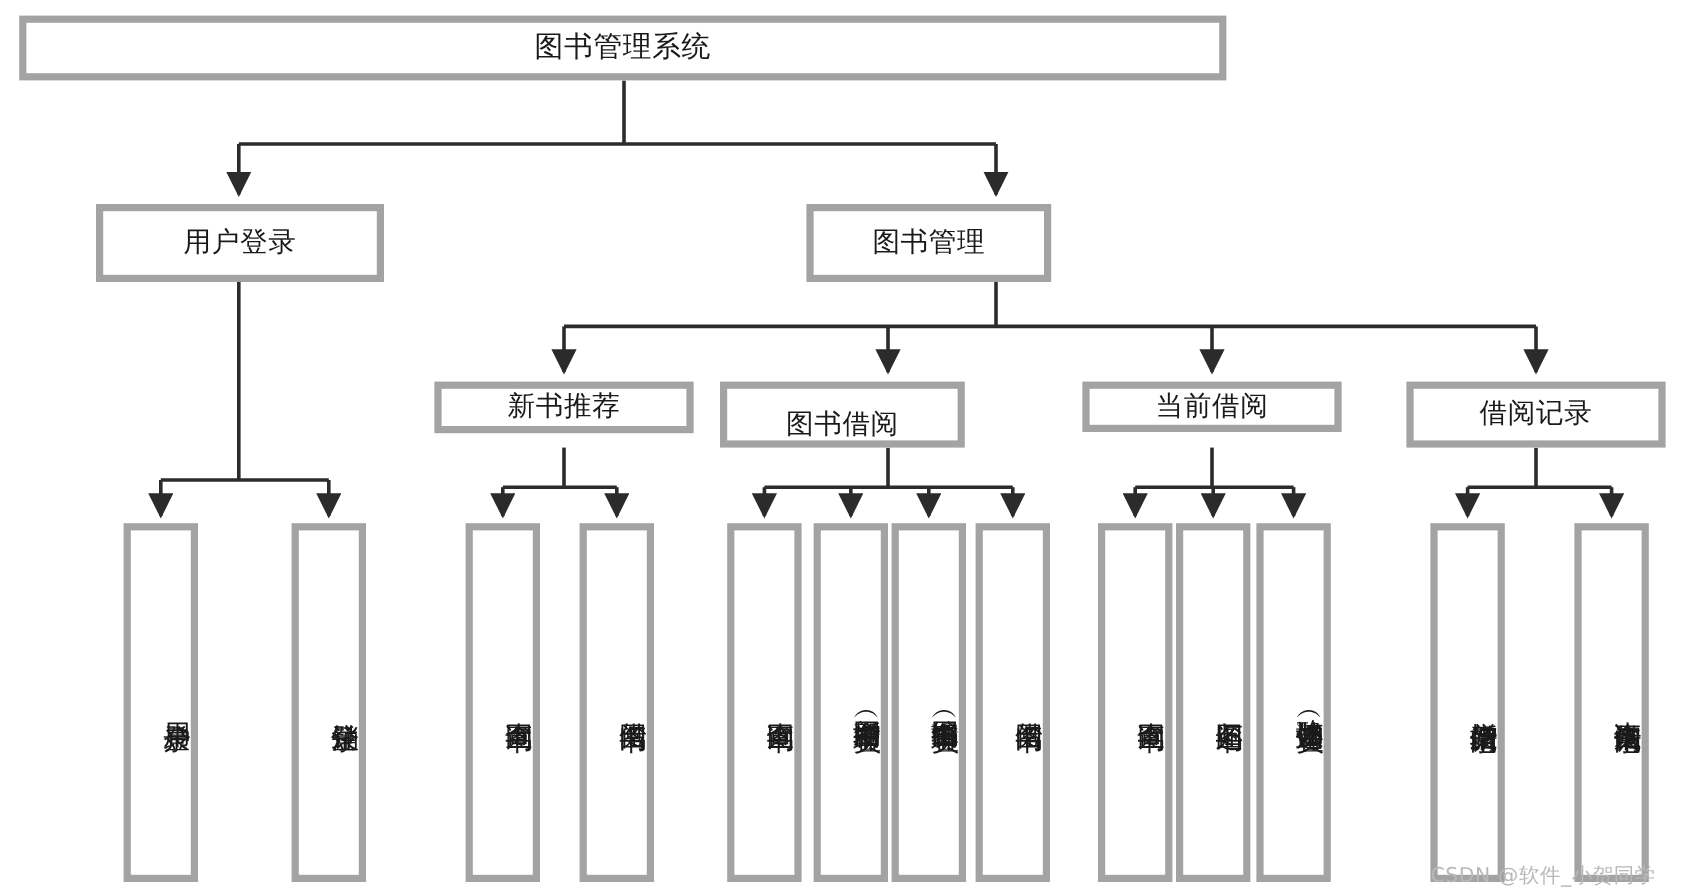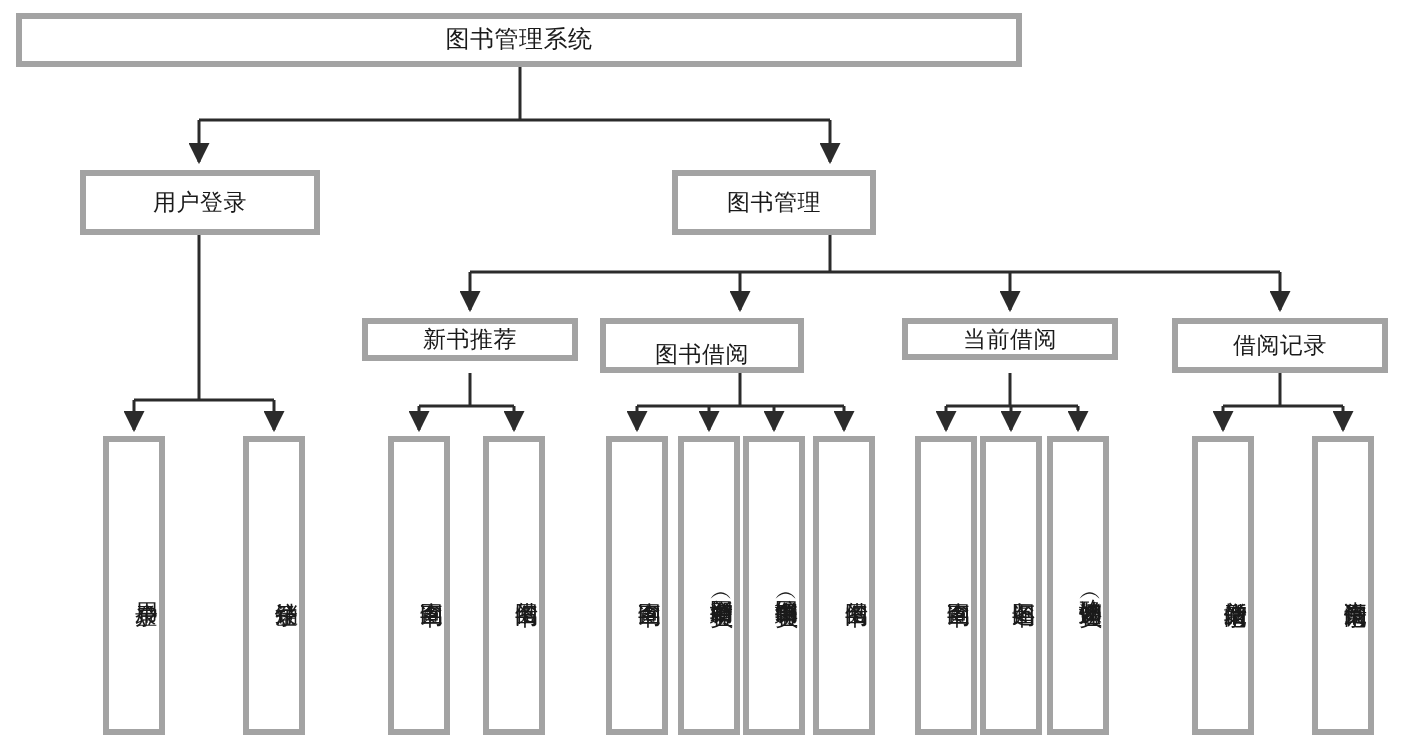--- a/index.html
+++ b/index.html
@@ -184,14 +184,15 @@
   <div class="node vertical" style="left:1047px; top:436px; width:62px; height:299px;">
     <span class="vlabel">确认归还（管理员）</span>
   </div>
   <div class="node vertical" style="left:1192px; top:436px; width:62px; height:299px;">
     <span class="vlabel">新增借阅记录</span>
   </div>
   <div class="node vertical" style="left:1312px; top:436px; width:62px; height:299px;">
     <span class="vlabel">查询借阅记录</span>
   </div>
 
+  <div class="watermark" style="left:1192px; top:718px;">CSDN @软件_小贺同学</div>
 
 </div>
 
 </body></html>

